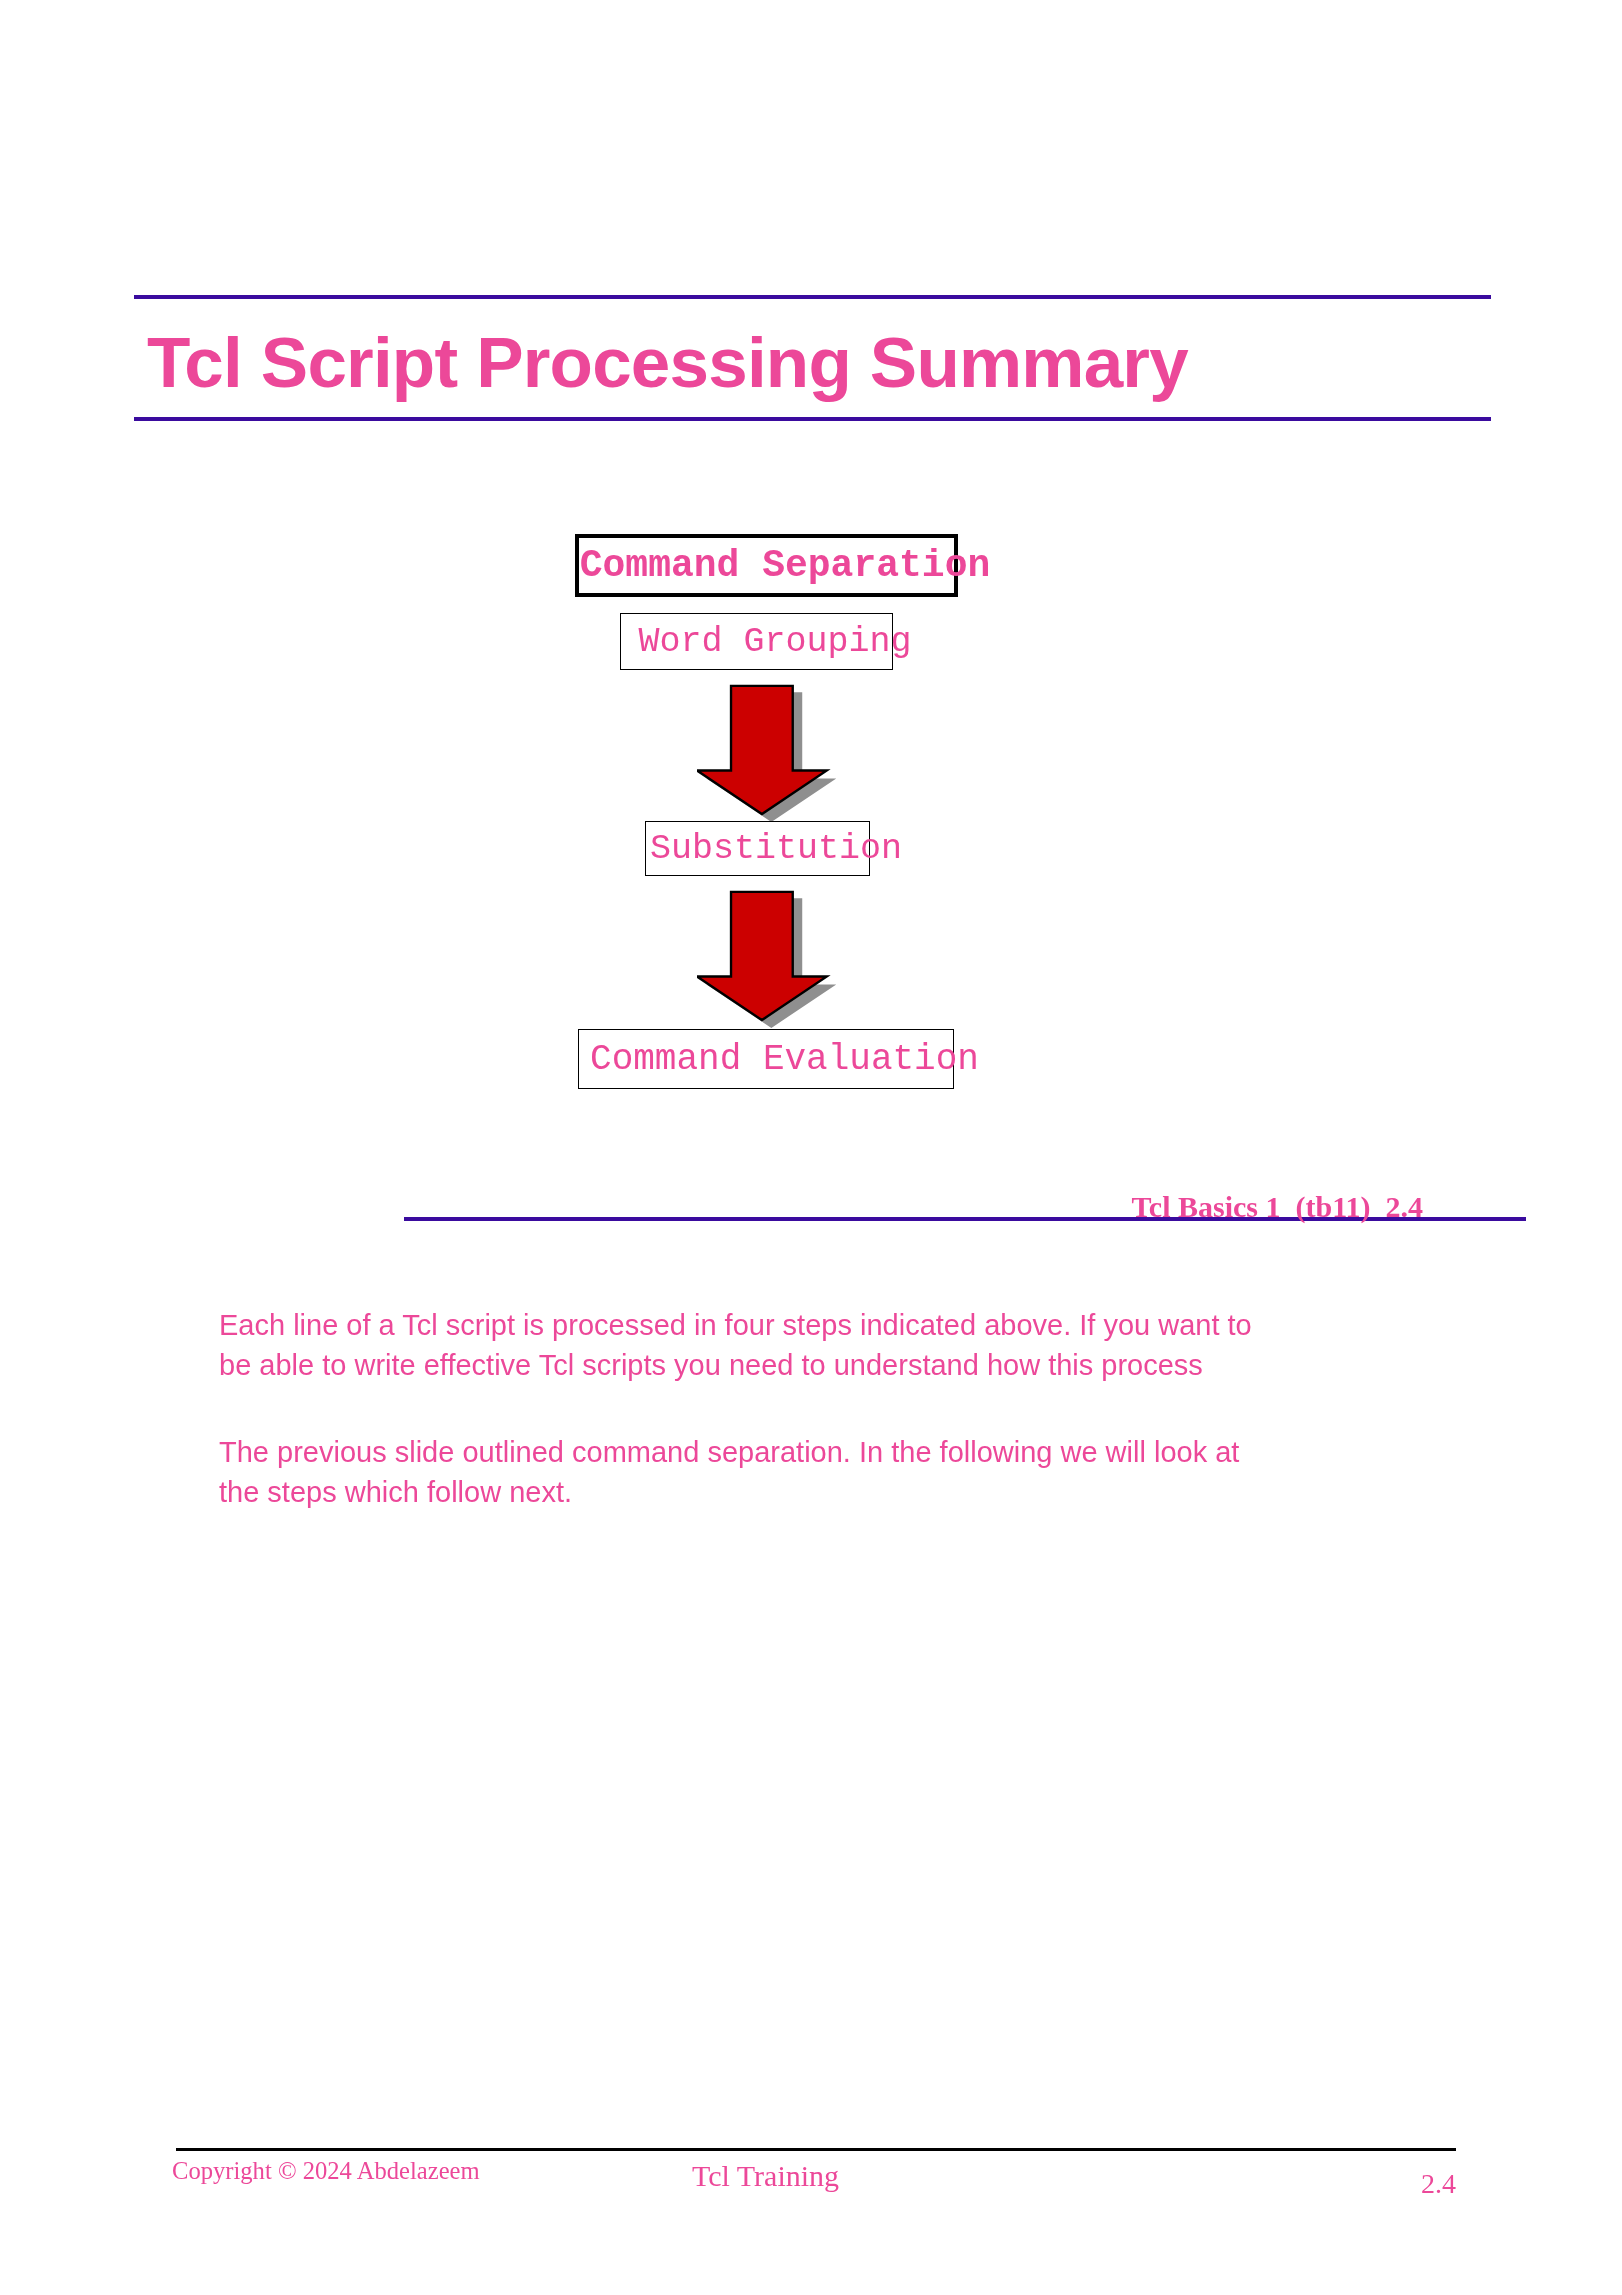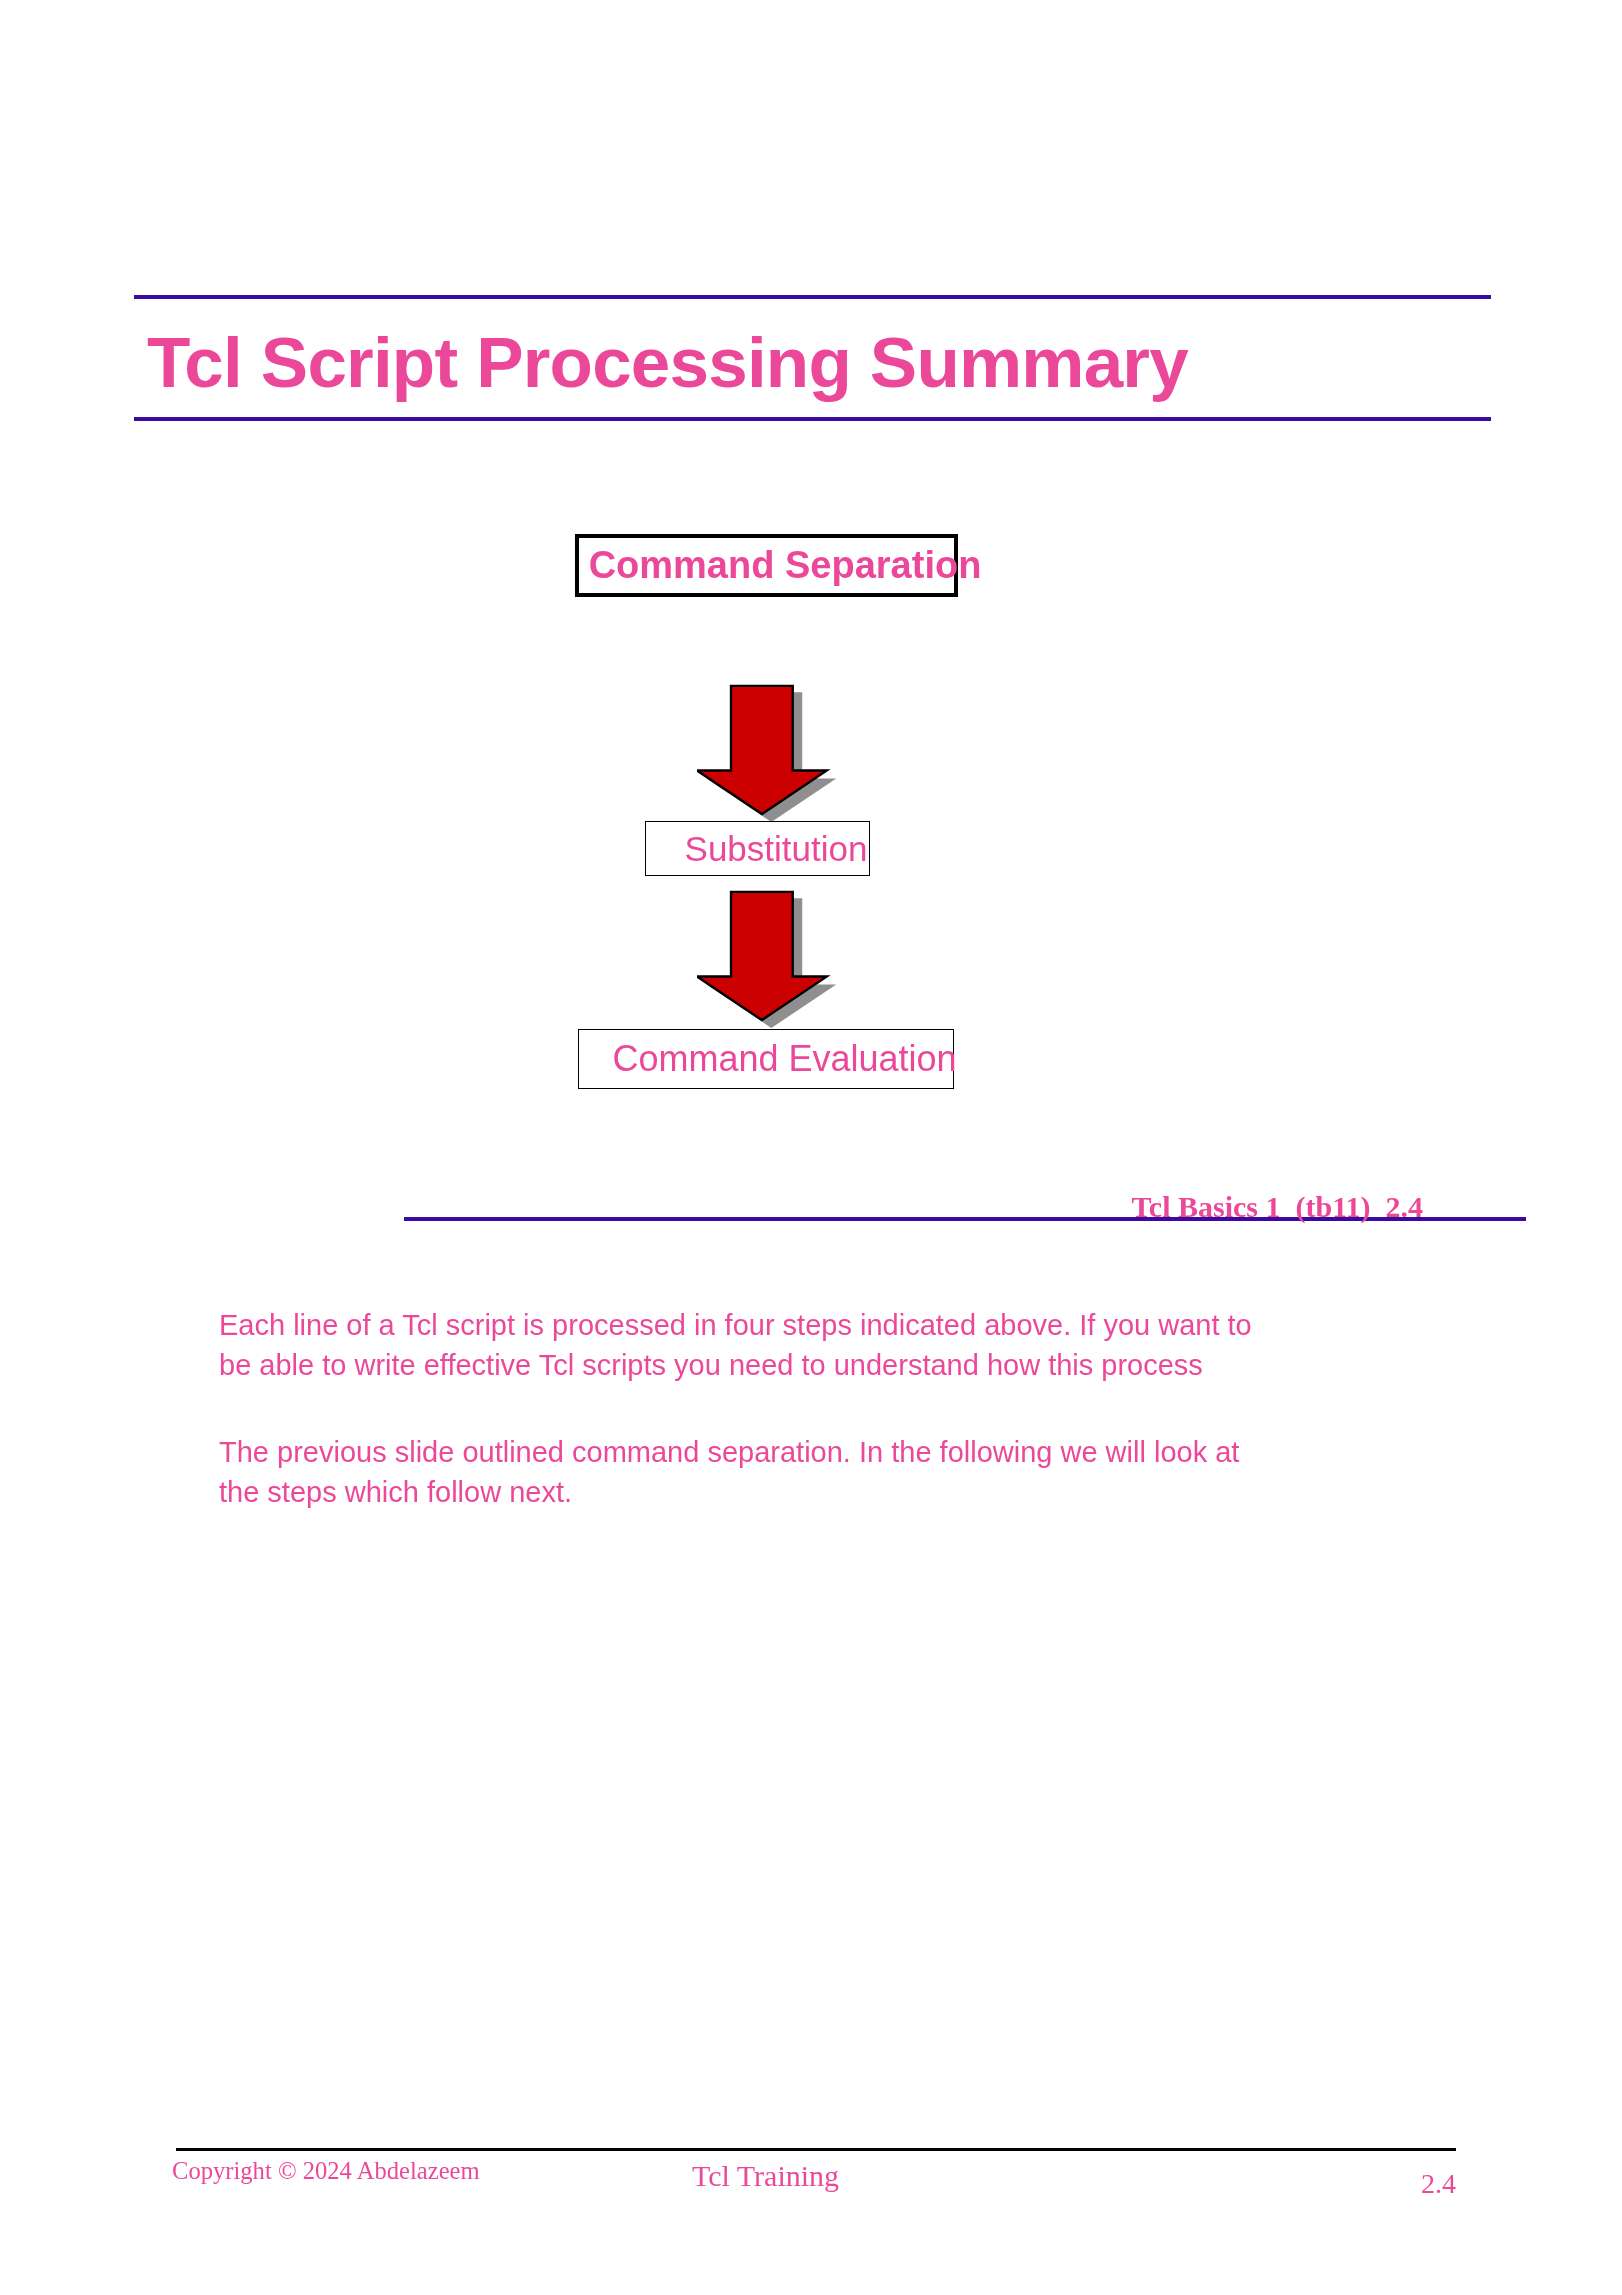--- a/index.html
+++ b/index.html
@@ -16,21 +16,21 @@
   .page-title{
     position:absolute;left:147px;top:319px;
     font-size:71px;font-weight:bold;line-height:87px;
     letter-spacing:-0.8px;white-space:nowrap;
     font-family:"Liberation Sans",sans-serif;
   }
   .flowbox{
     position:absolute;box-sizing:border-box;
     display:flex;align-items:center;justify-content:center;
     background:#fff;border:1.6px solid #000;
-    font-family:Liberation Sans, sans-serif;
+    font-family:Liberation Mono, monospace;
     white-space:nowrap;
     padding-left:37px;
   }
   .flowbox.heavy{border-width:4px;font-weight:bold;}
   .box-cmd-sep {left:575px;top:534px;width:383px;height:63px;font-size:38px;}
   .box-word-grp{left:620px;top:613px;width:273px;height:57px;font-size:35px;}
   .box-subst   {left:645px;top:821px;width:225px;height:55px;font-size:35px;}
   .box-cmd-eval{left:578px;top:1029px;width:376px;height:60px;font-size:36px;}
   .arrow{position:absolute;width:144px;height:143px;}
   .arrow-1{left:697px;top:684px;}
@@ -66,20 +66,23 @@
 <div class="page">
 
   <div class="rule" style="left:134px;top:295px;width:1357px;height:4px;"></div>
   <div class="page-title">Tcl Script Processing Summary</div>
   <div class="rule" style="left:134px;top:417px;width:1357px;height:4px;"></div>
 
   <div class="flowbox heavy box-cmd-sep">
     <span>Command Separation</span>
   </div>
 
+  <div class="flowbox box-word-grp">
+    <span>Word Grouping</span>
+  </div>
 
   <svg class="arrow arrow-1" viewBox="0 0 182 180">
     <polygon class="shadow" transform="translate(12,10)" points="43,0 121,0 121,109 164,109 82,164 0,109 43,109"></polygon>
     <polygon class="body" points="43,2 121,2 121,109 164,109 82,164 0,109 43,109"></polygon>
   </svg>
 
   <div class="flowbox box-subst">
     <span>Substitution</span>
   </div>
 

